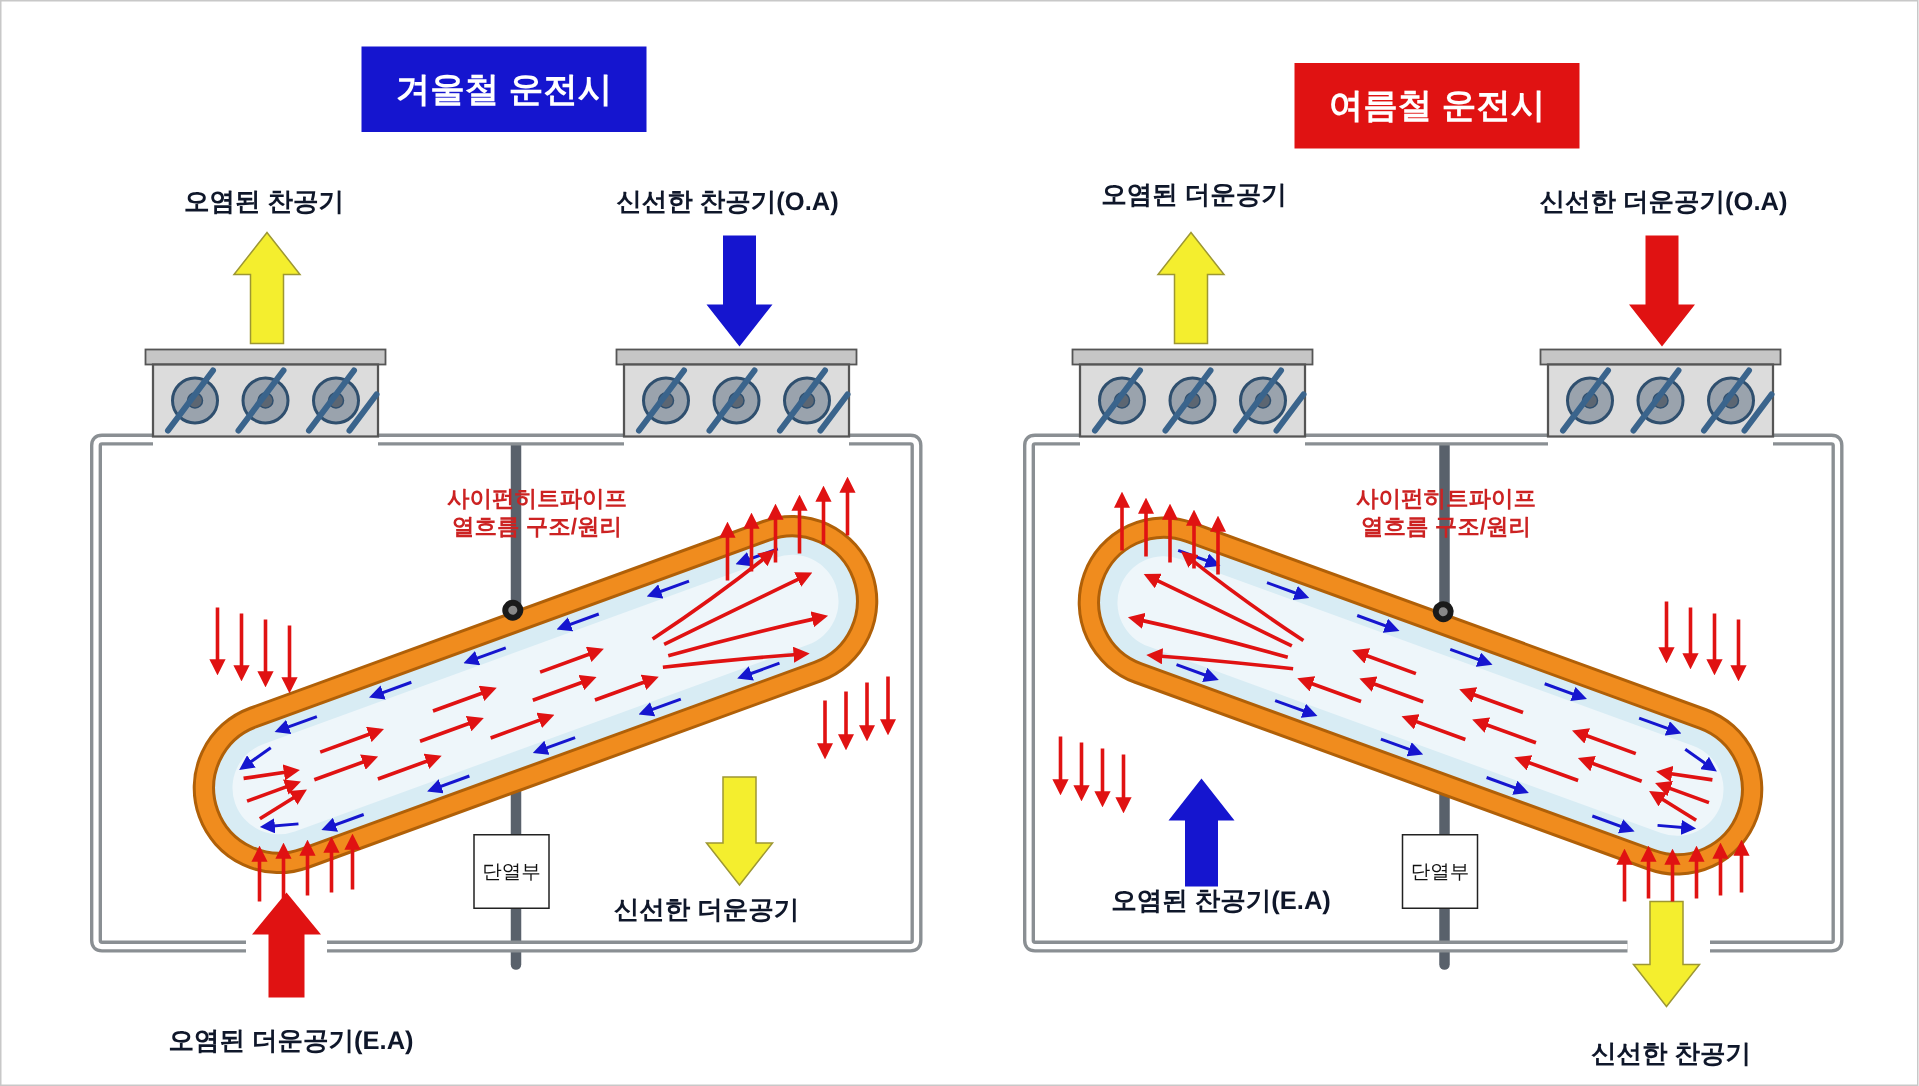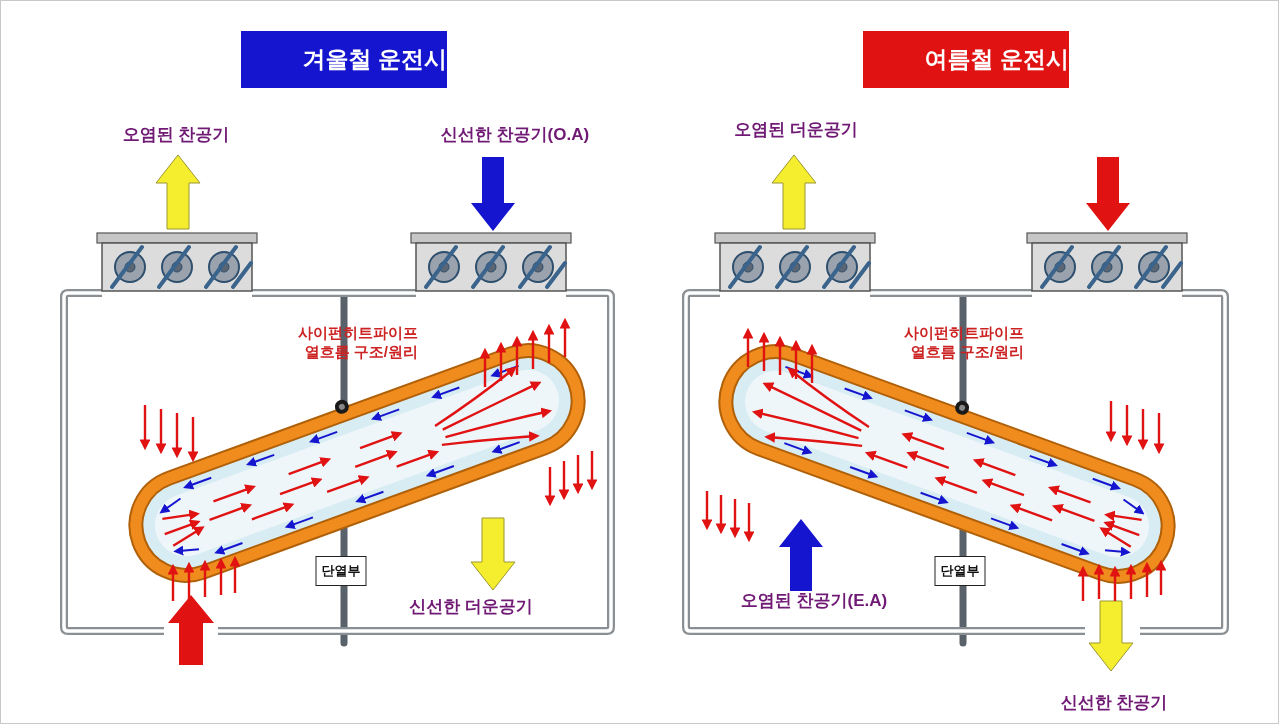--- a/index.html
+++ b/index.html
@@ -4,26 +4,26 @@
 <style>
   *{margin:0;padding:0;box-sizing:border-box}
   :root{
     --blue:#1515cf; --red:#e01212; --yellow:#f4ee2e; --orange:#f08c1e;
     --pipe-fill:#d8ecf4; --label-red:#cc2222; --wall:#8a8f93;
     --divider:#59616b; --fan-blue:#3a648c;
   }
   body{font-family:"Liberation Sans",sans-serif;background:#fff}
   .canvas{position:relative;width:1279px;height:724px;background:#fff;border:1px solid #c8c8c8;overflow:hidden}
   svg{position:absolute;left:0;top:0}
-  .label{position:absolute;transform:translateX(-50%);font-size:17px;font-weight:600;color:#701a75;white-space:nowrap}
-  .title{position:absolute;width:206px;height:57px;line-height:57px;text-align:right;color:#fff;font-size:23px;font-weight:700}
+  .label{position:absolute;transform:translateX(-50%);font-size:17px;font-weight:600;color:#0f172a;white-space:nowrap}
+  .title{position:absolute;width:190px;height:57px;line-height:57px;text-align:center;color:#fff;font-size:23px;font-weight:700}
   .title.winter{background:var(--blue)}
   .title.summer{background:var(--red)}
-  .pipe-label{position:absolute;transform:translateX(-50%);text-align:right;font-size:15px;font-weight:700;color:var(--label-red);line-height:19px;white-space:pre-line}
-  .insul{position:absolute;transform:translateX(-50%);background:#fff;border:1px solid #222;font-size:13px;font-weight:700;padding:5px 5px;color:#111}
+  .pipe-label{position:absolute;transform:translateX(-50%);text-align:center;font-size:15px;font-weight:700;color:var(--label-red);line-height:19px;white-space:pre-line}
+  .insul{position:absolute;transform:translateX(-50%);background:#fff;border:1px solid #222;font-size:13px;font-weight:400;padding:15px 5px;color:#111}
   .duct-o{stroke:var(--wall);stroke-width:8;fill:none}
   .duct-i{stroke:#fff;stroke-width:3.5;fill:none}
   .divider{stroke:var(--divider);stroke-width:7;stroke-linecap:round}
   .arr-y{fill:var(--yellow);stroke:#9d9733;stroke-width:1}
   .arr-b{fill:var(--blue)}
   .arr-r{fill:var(--red)}
   .ha{stroke:var(--red);stroke-width:2.4;fill:none}
   .hb{stroke:var(--blue);stroke-width:2;fill:none}
   .mk-red{fill:var(--red)}
   .mk-blue{fill:var(--blue)}
@@ -199,27 +199,29 @@
       <path d="M1114,600 L1114,568" class="ha" marker-end="url(#mr)"></path>
       <path d="M1130,598 L1130,566" class="ha" marker-end="url(#mr)"></path>
       <path d="M1146,596 L1146,564" class="ha" marker-end="url(#mr)"></path>
       <path d="M1160,594 L1160,562" class="ha" marker-end="url(#mr)"></path>
     </g>
   </g>
 </svg>
 
 <div class="title winter" style="left:240px;top:30px">겨울철 운전시</div>
 <div class="label" style="left:175px;top:122px">오염된 찬공기</div>
-<div class="label" style="left:514px;top:122px">신선한 찬공기(O.A)</div>
+<div class="label" style="left:484px;top:122px">신선한 찬공기(O.A)</div>
 <div class="pipe-label" style="left:357px;top:322px">사이펀히트파이프
 열흐름 구조/원리</div>
 <div class="insul" style="left:340px;top:555px">단열부</div>
 <div class="label" style="left:470px;top:594px">신선한 더운공기</div>
-
-<div class="title summer" style="left:862px;top:30px">여름철 운전시</div>
+<div class="label" style="left:193px;top:681px">오염된 더운공기(E.A)</div>
+
+<div class="title summer" style="left:862px;top:41px">여름철 운전시</div>
 <div class="label" style="left:795px;top:117px">오염된 더운공기</div>
+<div class="label" style="left:1108px;top:122px">신선한 더운공기(O.A)</div>
 <div class="pipe-label" style="left:963px;top:322px">사이펀히트파이프
 열흐름 구조/원리</div>
 <div class="insul" style="left:959px;top:555px">단열부</div>
 <div class="label" style="left:813px;top:588px">오염된 찬공기(E.A)</div>
 <div class="label" style="left:1113px;top:690px">신선한 찬공기</div>
 
 </div>
 
 </body></html>

